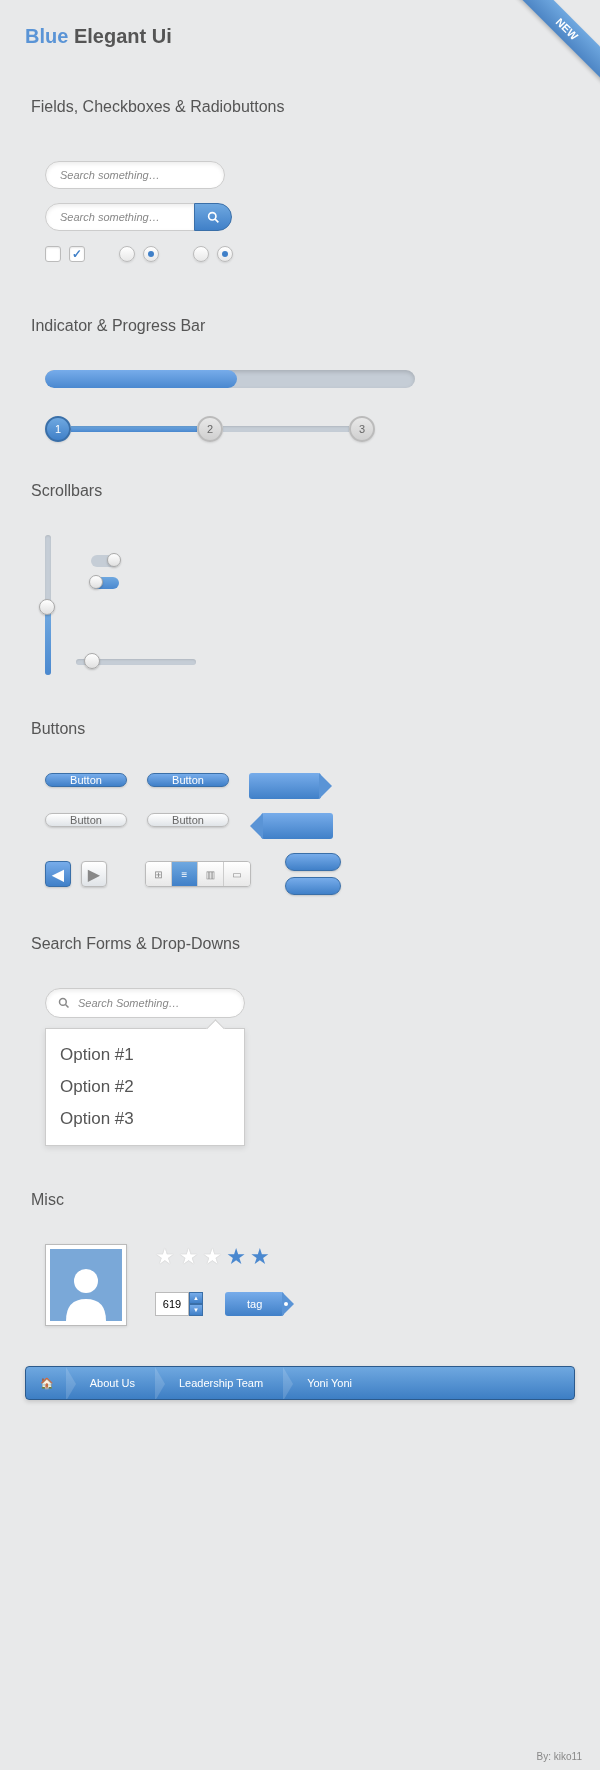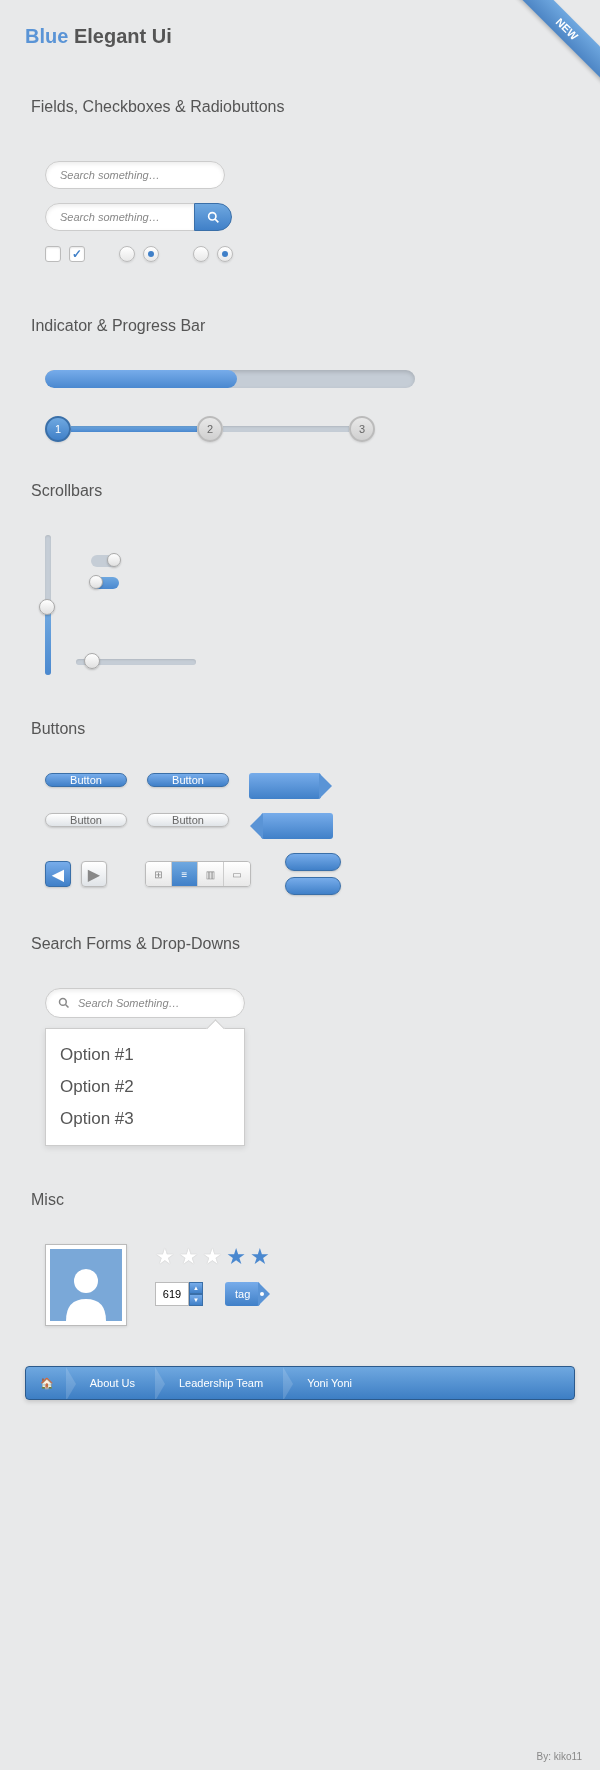--- a/index.html
+++ b/index.html
@@ -153,21 +153,21 @@
 .avatar { width:82px; height:82px; border:1px solid #bbb; padding:4px; background:#fff; box-shadow:0 1px 3px rgba(0,0,0,.1); }
 .avatar-inner { width:100%; height:100%; background:#7aa8d8; display:flex; align-items:flex-end; justify-content:center; overflow:hidden; }
 .stars { display:flex; gap:4px; }
 .star { font-size:22px; }
 .star.empty { color:#fff; text-shadow:0 0 1px #aaa; }
 .star.fill { color:#4a88cf; }
 .stepper { display:flex; align-items:center; }
 .stepper input { width:34px; height:24px; border:1px solid #bbb; text-align:center; font-size:11px; }
 .stepper-btns { display:flex; flex-direction:column; }
 .stepper-btns div { width:14px; height:12px; background:linear-gradient(#77acea,#4080c8); display:flex; align-items:center; justify-content:center; font-size:6px; color:#fff; border:1px solid #3a6fa8; }
-.tag { height:24px; background:linear-gradient(#77acea,#4080c8); border-radius:3px; padding:0 10px; display:flex; align-items:center; color:#fff; font-size:11px; position:relative; }
+.tag { height:24px; background:linear-gradient(#77acea,#4080c8); border-radius:3px; padding:0 22px; display:flex; align-items:center; color:#fff; font-size:11px; position:relative; }
 .tag::after { content:""; position:absolute; right:-10px; top:0; border-left:12px solid #5a94d6; border-top:12px solid transparent; border-bottom:12px solid transparent; }
 .tag::before { content:""; position:absolute; right:-4px; width:4px; height:4px; background:#fff; border-radius:50%; top:10px; z-index:1;}
 
 .breadcrumb { display:flex; height:34px; background:linear-gradient(#6fa8e0,#3d7ec4); border-radius:4px; border:1px solid #2c5a8c; box-shadow:0 2px 4px rgba(0,0,0,.15); margin-top:40px; overflow:hidden; }
 .bc-item { display:flex; align-items:center; justify-content:center; color:#fff; font-size:11px; position:relative; padding:0 22px; }
 .bc-item::after { content:""; position:absolute; right:-8px; top:0; width:0; height:0; border-left:10px solid rgba(255,255,255,.15); border-top:17px solid transparent; border-bottom:17px solid transparent; z-index:1; }
 .bc-item:first-child{ padding:0 14px; }
 .bc-item:last-child::after{display:none;}
 
 .credit { position:absolute; bottom:8px; right:18px; font-size:10px; color:#888; }
@@ -302,21 +302,21 @@
     </div>
   </div>
   <div>
     <div class="stars">
       <span class="star empty">★</span>
       <span class="star empty">★</span>
       <span class="star empty">★</span>
       <span class="star fill">★</span>
       <span class="star fill">★</span>
     </div>
-    <div style="display:flex; gap:22px; margin-top:12px; align-items:flex-start;">
+    <div style="display:flex; gap:22px; margin-top:22px; align-items:flex-start;">
       <div class="stepper">
         <input value="619" style="">
         <div class="stepper-btns">
           <div>▲</div>
           <div>▼</div>
         </div>
       </div>
       <div class="tag">
         <span>tag</span>
       </div>

